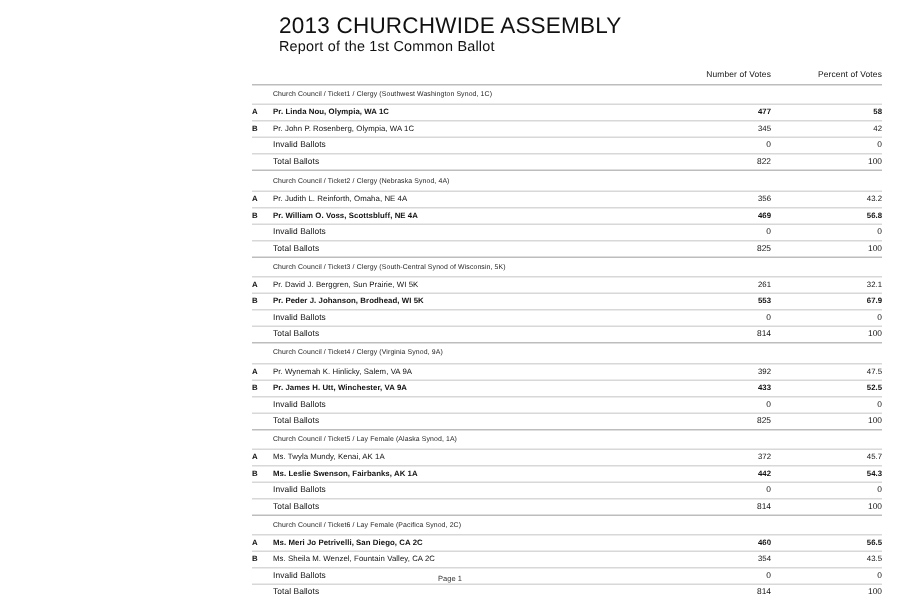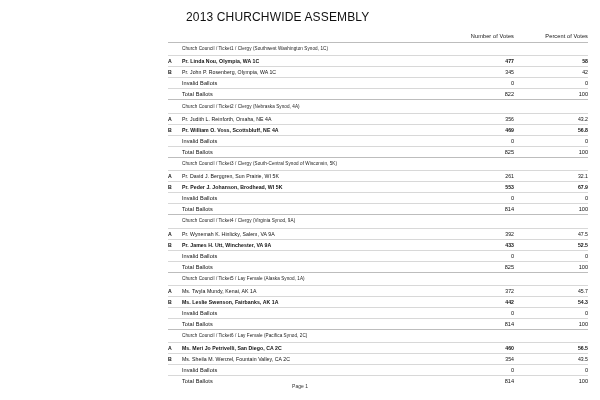--- a/index.html
+++ b/index.html
@@ -17,21 +17,21 @@
   .page {
     position: relative;
     width: 600px;
     height: 400px;
     box-sizing: border-box;
   }
   .doc-header {
     padding: 11px 0 0 186px;
   }
   .doc-title {
-    font-size: 12px;
+    font-size: 15px;
     letter-spacing: 0.15px;
     line-height: 13px;
     color: #111;
   }
   .doc-subtitle {
     font-size: 9.6px;
     letter-spacing: 0.15px;
     line-height: 13px;
     color: #111;
     margin-top: 1px;
@@ -124,20 +124,21 @@
     color: #333;
   }
 </style>
 </head>
 <body>
 
 <div class="page">
 
   <div class="doc-header">
     <div class="doc-title">2013 CHURCHWIDE ASSEMBLY</div>
+    <div class="doc-subtitle">Report of the 1st Common Ballot</div>
   </div>
 
   <div class="col-header-row">
     <div class="col-header votes">Number of Votes</div>
     <div class="col-header percent">Percent of Votes</div>
   </div>
 
   <div class="ballot-table" id="ballot-table">
       <div class="section">
         <div class="section-title">Church Council / Ticket1 / Clergy (Southwest Washington Synod, 1C)</div>

